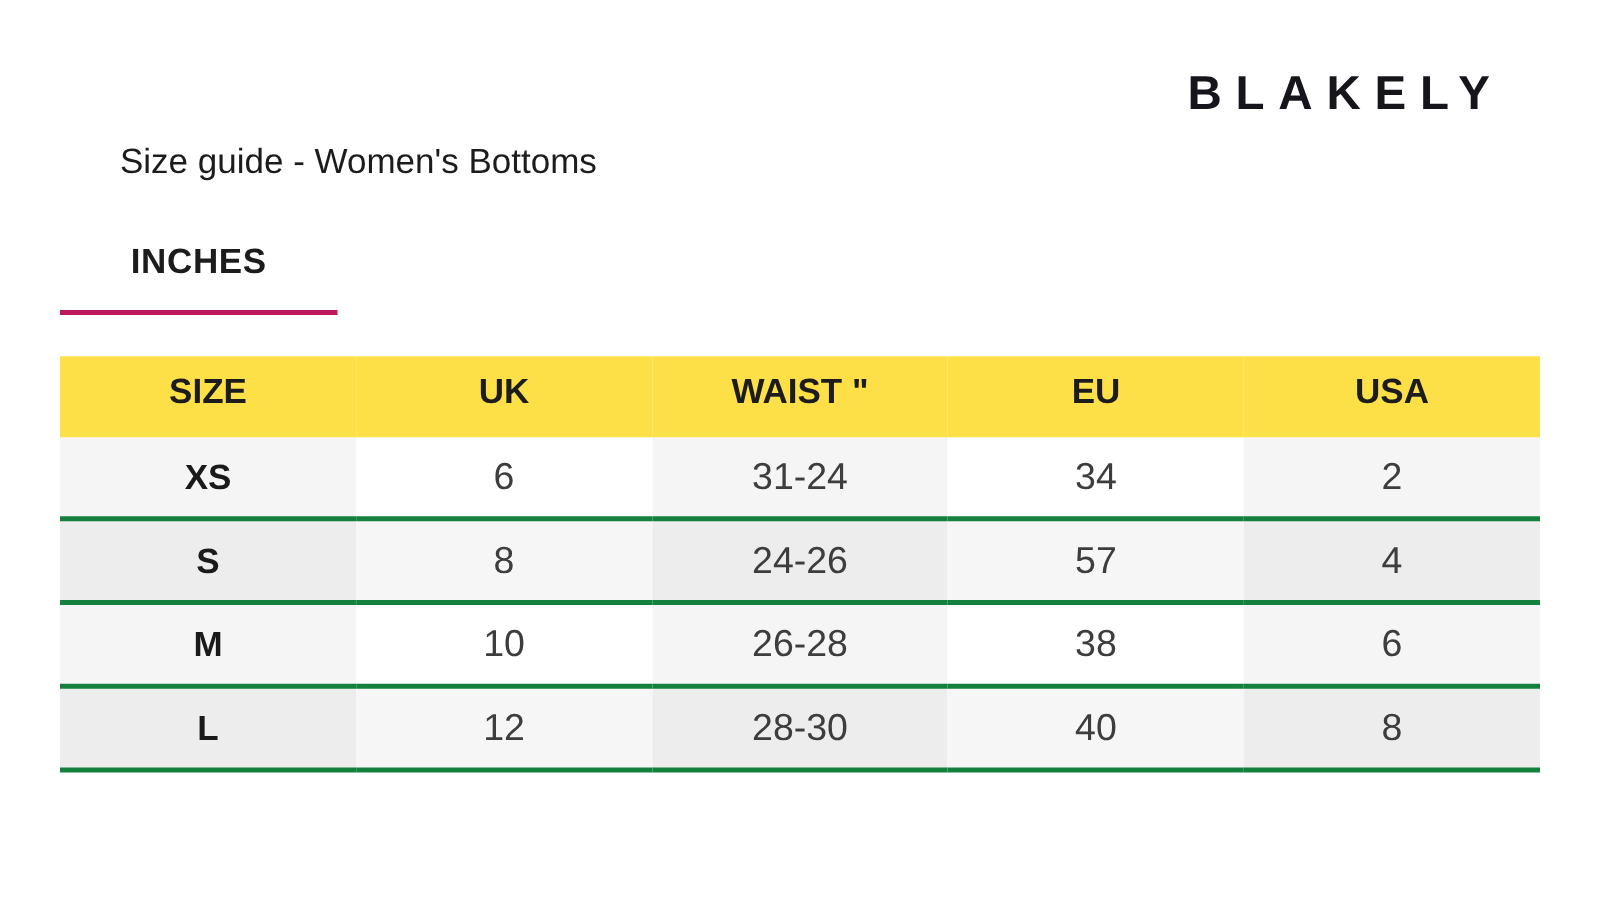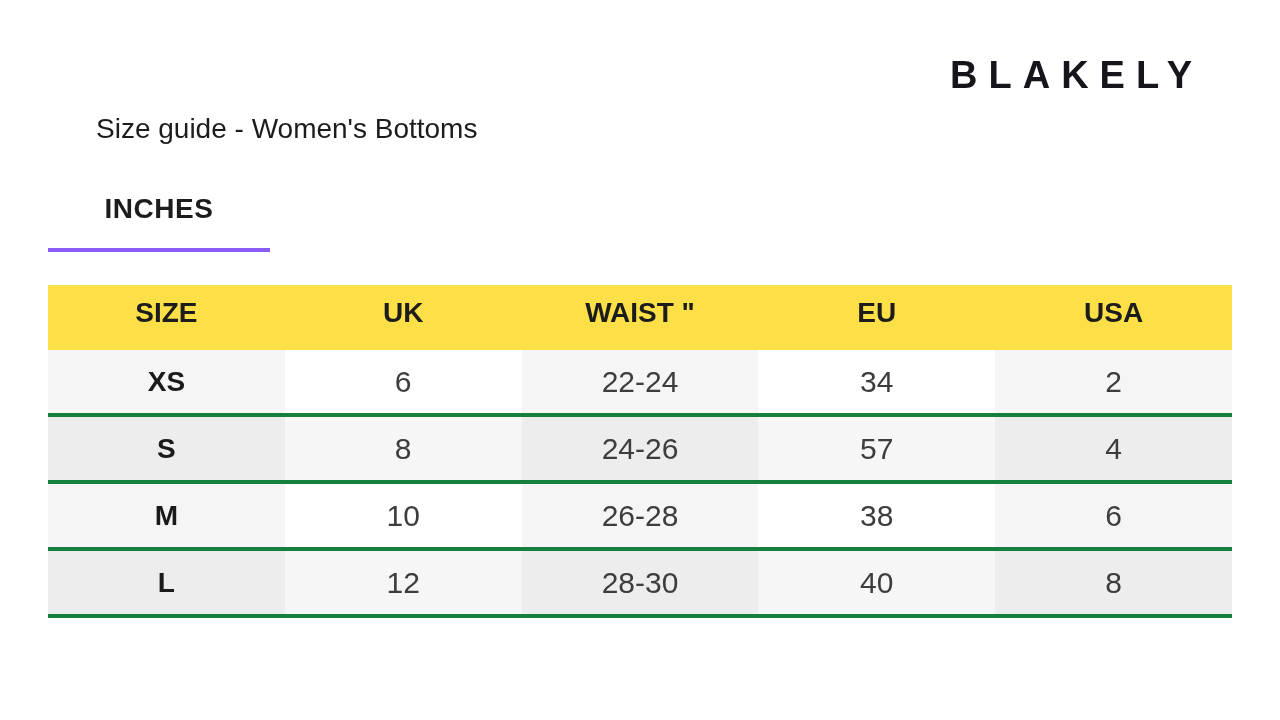--- a/index.html
+++ b/index.html
@@ -43,21 +43,21 @@
     left: 48px;
     top: 192px;
     width: 222px;
     text-align: center;
     font-size: 28px;
     font-weight: 700;
     line-height: 34px;
     letter-spacing: 0.5px;
     color: #1c1c1c;
     padding-bottom: 22px;
-    border-bottom: 4px solid #8b5cf6;
+    border-bottom: 4px solid #be185d;
     cursor: pointer;
   }
   table.size-table {
     position: absolute;
     left: 48px;
     top: 285px;
     width: 1184px;
     border-collapse: collapse;
     table-layout: fixed;
   }
@@ -112,21 +112,21 @@
           <th>UK</th>
           <th>WAIST "</th>
           <th>EU</th>
           <th>USA</th>
         </tr>
     </thead>
     <tbody id="size-table-body">
         <tr>
           <td>XS</td>
           <td>6</td>
-          <td>22-24</td>
+          <td>31-24</td>
           <td>34</td>
           <td>2</td>
         </tr>
         <tr>
           <td>S</td>
           <td>8</td>
           <td>24-26</td>
           <td>57</td>
           <td>4</td>
         </tr>

